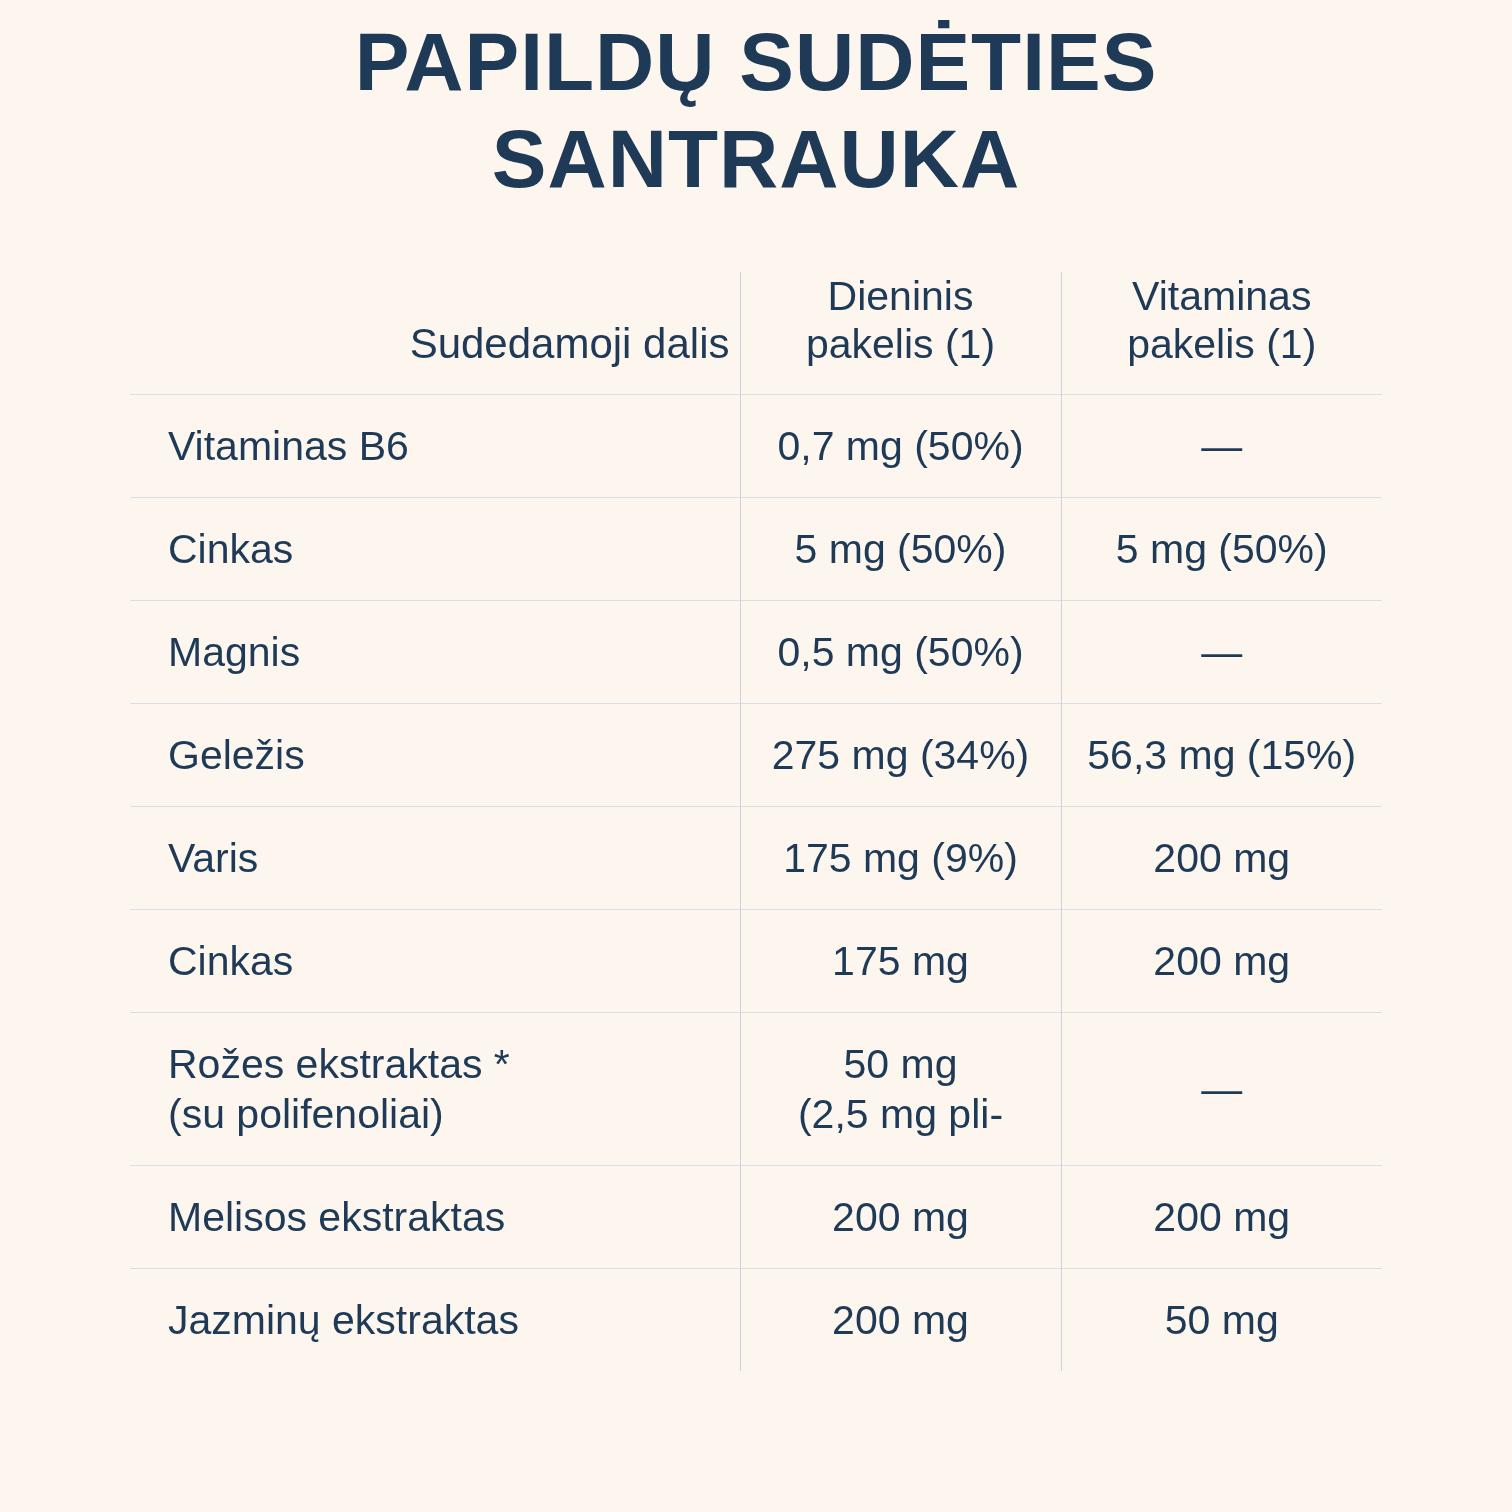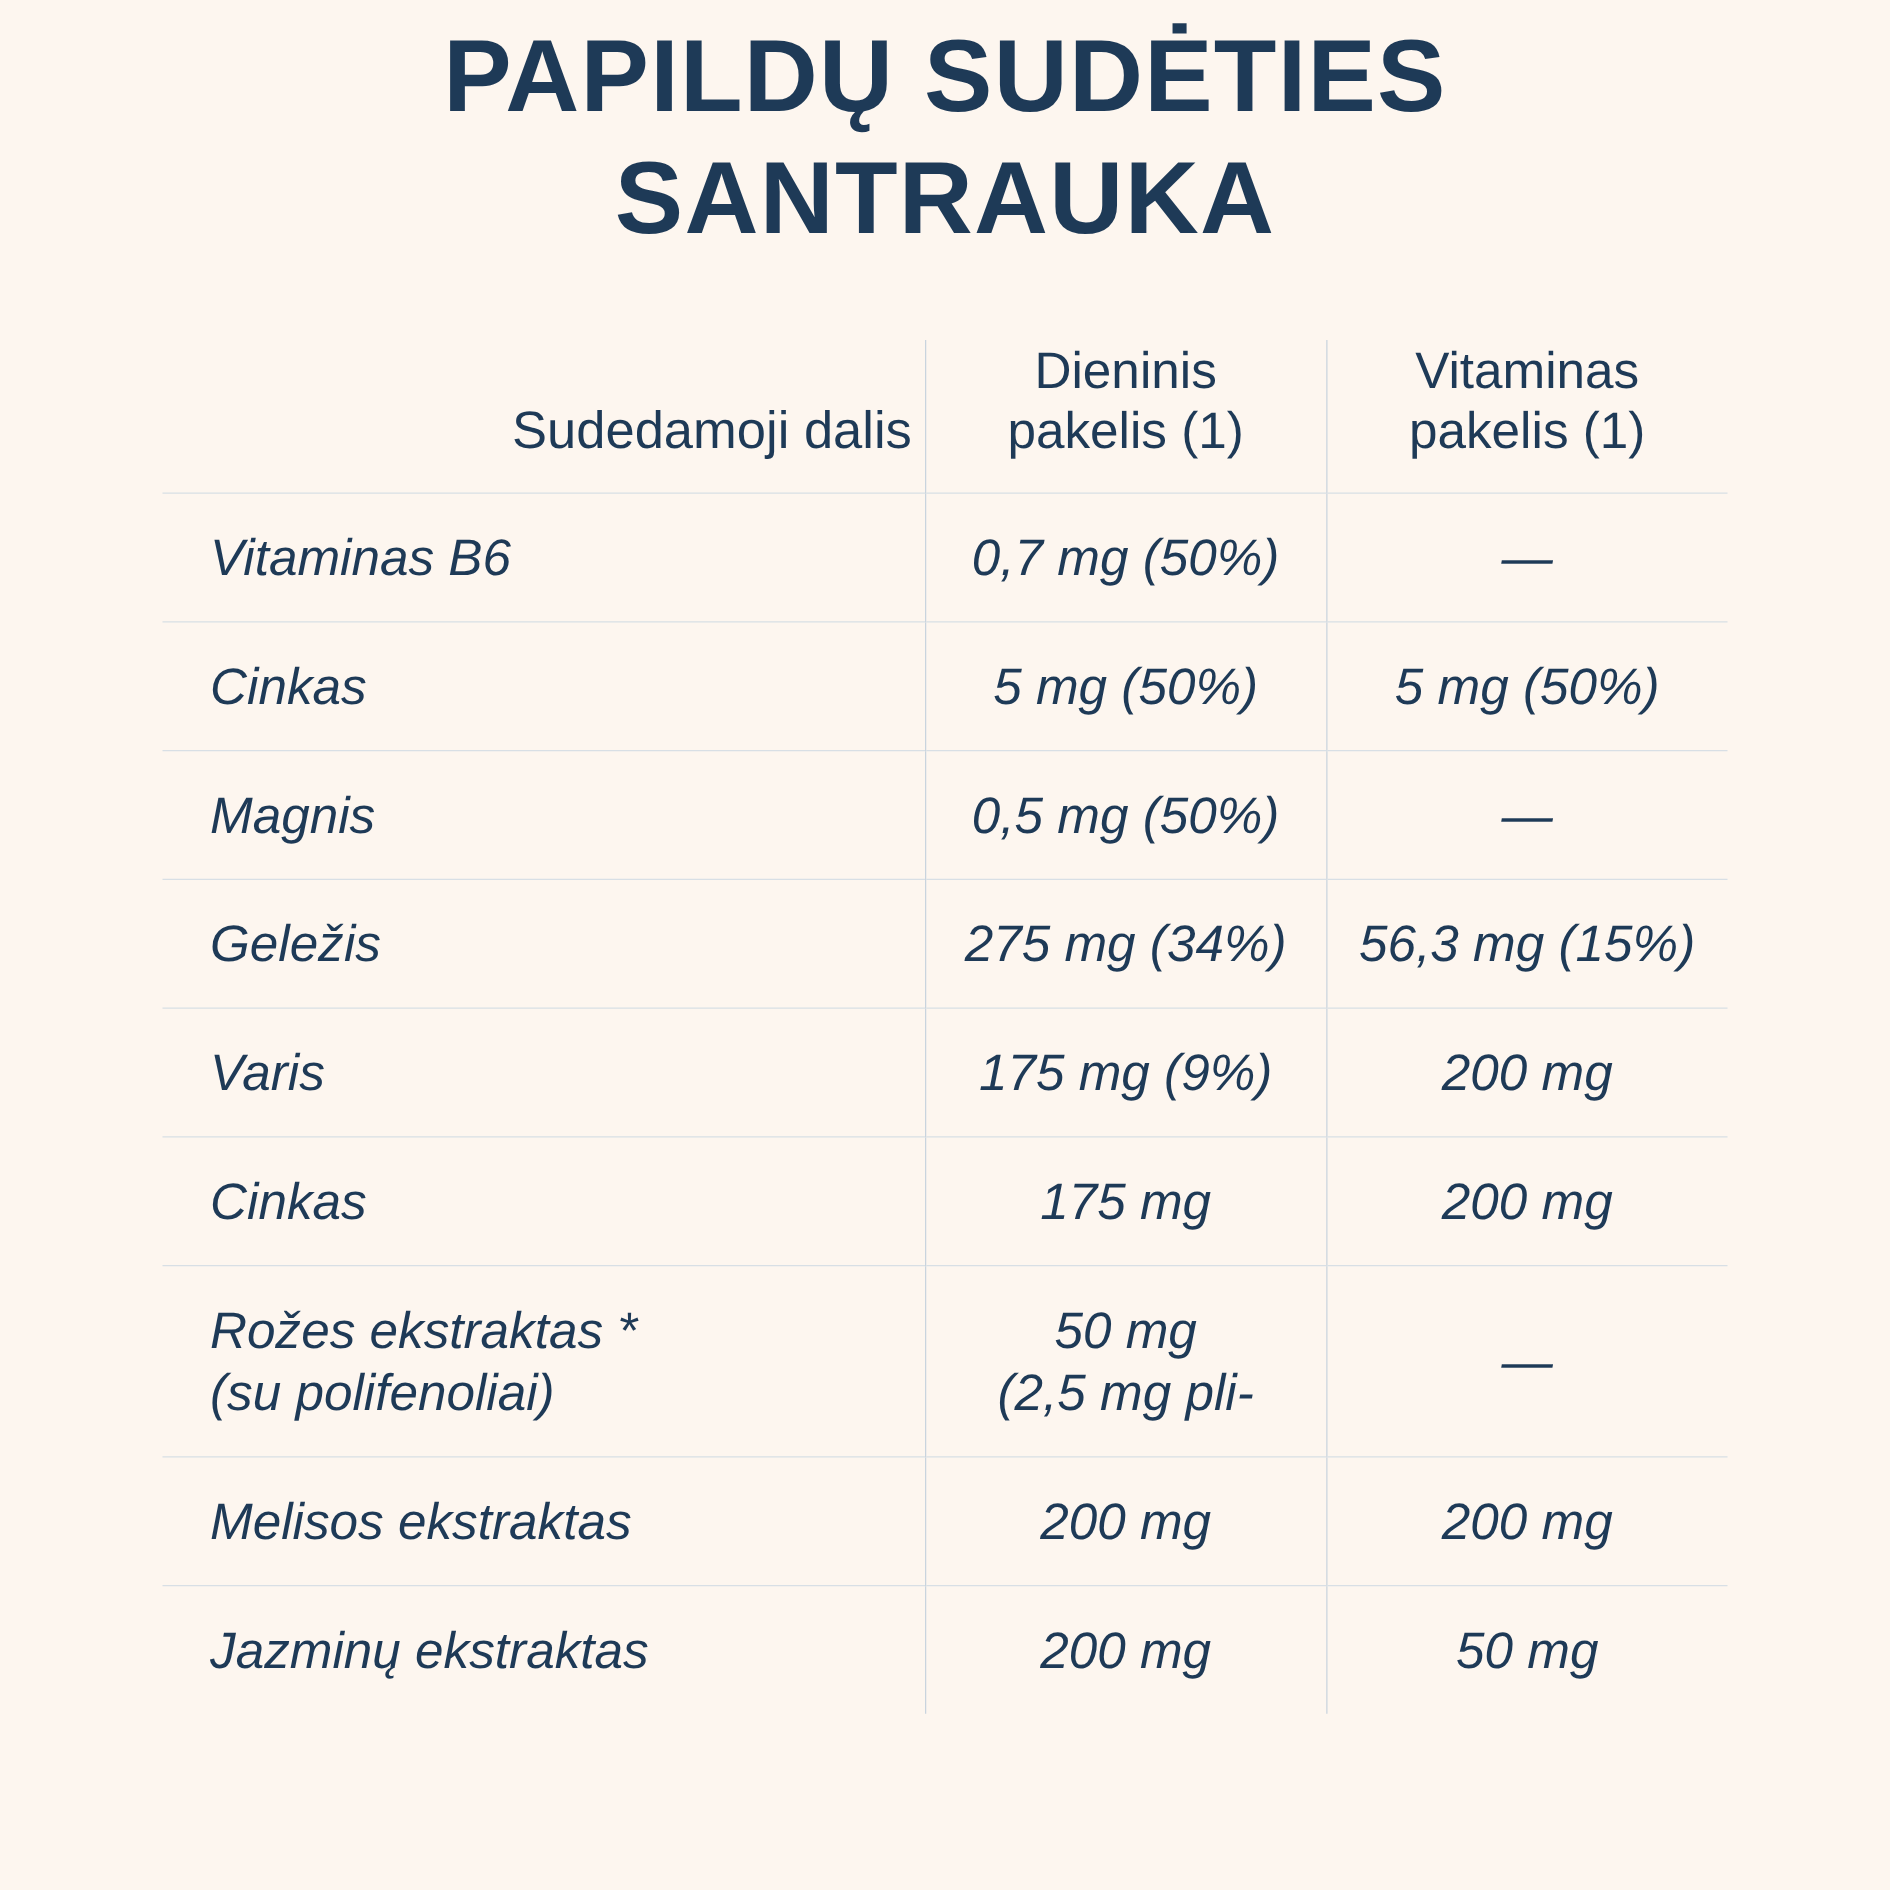--- a/index.html
+++ b/index.html
@@ -68,21 +68,20 @@
   }
 
   table.comp tbody td {
     font-weight: 400;
     font-size: 41px;
     line-height: 1.22;
     color: #1e3a57;
     border-top: 1.5px solid #d8dfe5;
     padding: 26px 10px 26px 10px;
     vertical-align: middle;
-    font-style: italic;
   }
   table.comp tbody td.name {
     text-align: left;
     padding-left: 38px;
   }
   table.comp tbody td.day {
     text-align: center;
     border-left: 1.5px solid #c9d4de;
   }
   table.comp tbody td.night {

